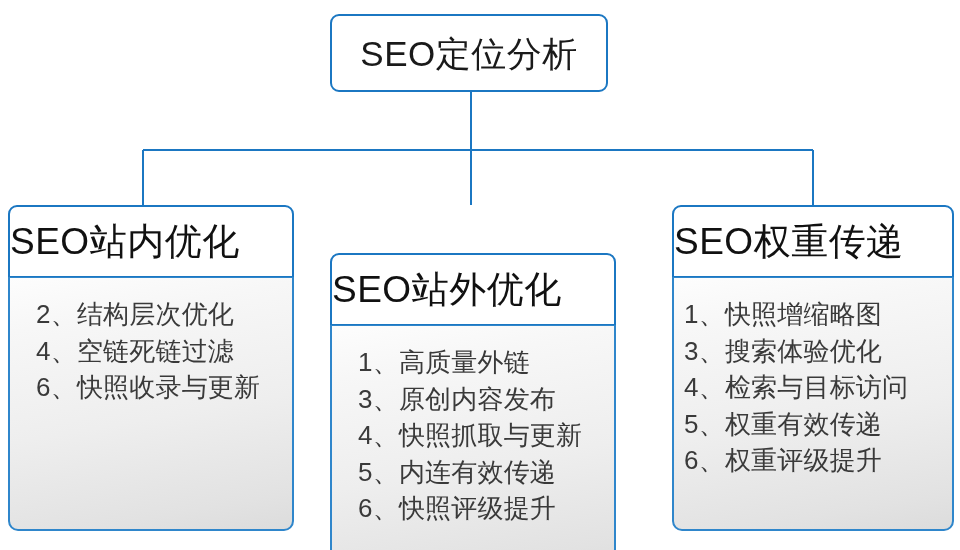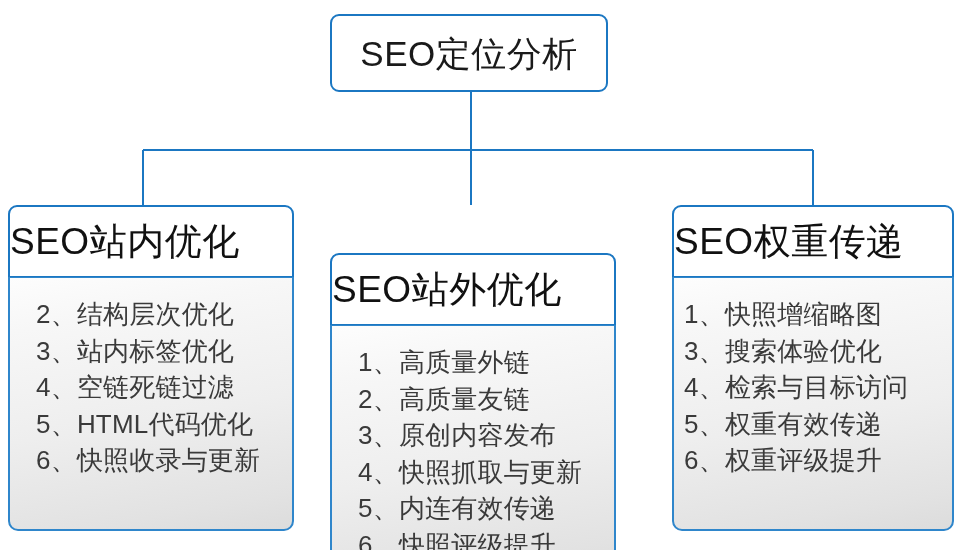--- a/index.html
+++ b/index.html
@@ -142,48 +142,39 @@
   <div class="branch branch-1">
     <div class="branch-head">
       <div class="branch-head-title">SEO站内优化</div>
     </div>
     <div class="branch-body">
       <ul class="item-list">
         <li>
           <span class="item-idx">2、</span><span class="item-text">结构层次优化</span>
         </li>
         <li>
-          <span class="item-idx">3、</span><span class="item-text">站内标签优化</span>
-        </li>
-        <li>
           <span class="item-idx">4、</span><span class="item-text">空链死链过滤</span>
-        </li>
-        <li>
-          <span class="item-idx">5、</span><span class="item-text">HTML代码优化</span>
         </li>
         <li>
           <span class="item-idx">6、</span><span class="item-text">快照收录与更新</span>
         </li>
       </ul>
     </div>
   </div>
 
   <div class="branch branch-2">
     <div class="branch-head">
       <div class="branch-head-title">SEO站外优化</div>
     </div>
     <div class="branch-body">
       <ul class="item-list">
         <li>
           <span class="item-idx">1、</span><span class="item-text">高质量外链</span>
         </li>
         <li>
-          <span class="item-idx">2、</span><span class="item-text">高质量友链</span>
-        </li>
-        <li>
           <span class="item-idx">3、</span><span class="item-text">原创内容发布</span>
         </li>
         <li>
           <span class="item-idx">4、</span><span class="item-text">快照抓取与更新</span>
         </li>
         <li>
           <span class="item-idx">5、</span><span class="item-text">内连有效传递</span>
         </li>
         <li>
           <span class="item-idx">6、</span><span class="item-text">快照评级提升</span>

